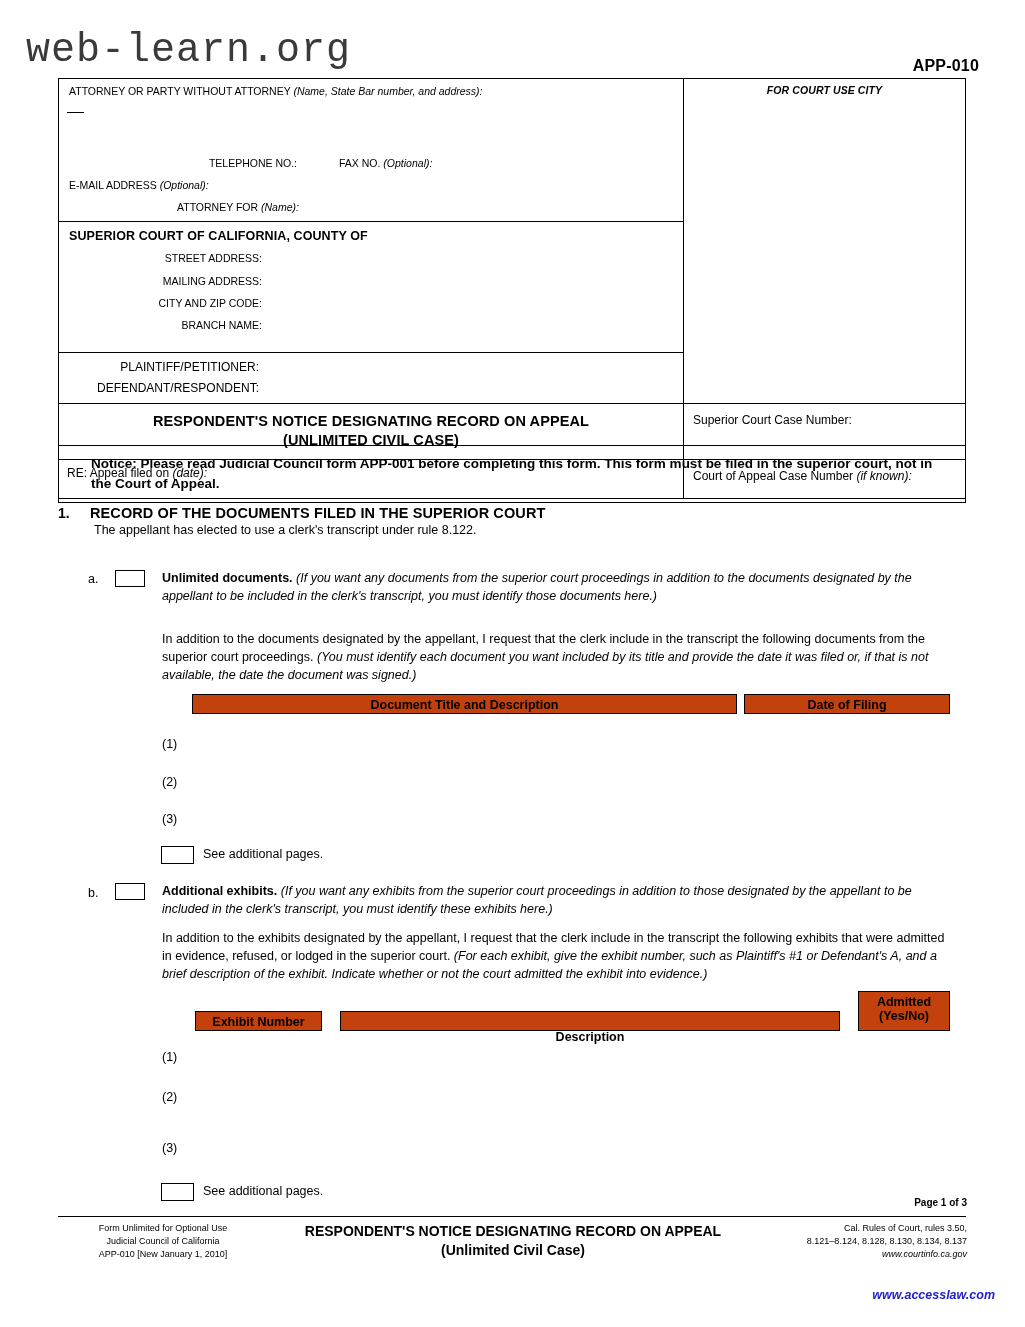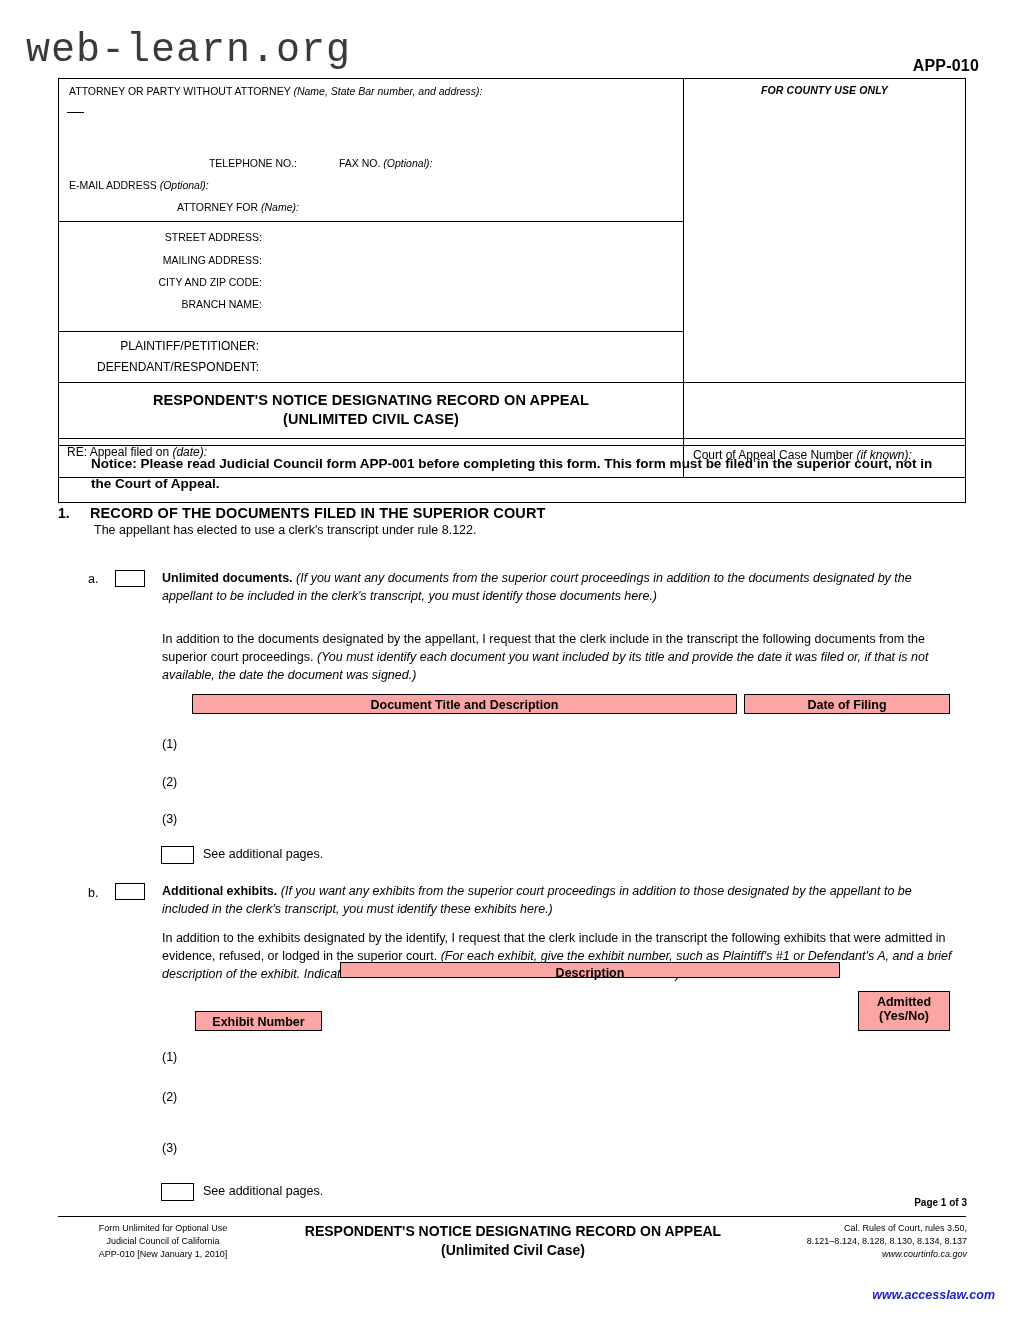--- a/index.html
+++ b/index.html
@@ -84,21 +84,21 @@
   .letter{position:absolute;font-size:12.5px;}
   .cbox{
     position:absolute;width:30px;height:17px;
     border:1.4px solid #000;box-sizing:border-box;background:#fff;
   }
   .cbox.sm{width:33px;height:18px;}
 
   .colhdr{
     position:absolute;border:1.8px solid #000;box-sizing:border-box;
     font-size:12.5px;font-weight:bold;text-align:center;
-    line-height:1.12;background:#fca5a5;
+    line-height:1.12;background:#c2410c;
   }
   .item{position:absolute;font-size:12.5px;}
 
   
   .pageno{
     position:absolute;right:58px;top:1197px;font-size:10px;font-weight:bold;
   }
   .frule{position:absolute;left:58px;top:1216px;width:908px;border-top:1.4px solid #000;}
   .f-left{position:absolute;left:58px;top:1222px;font-size:9px;line-height:1.45;text-align:center;width:210px;}
   .f-mid{position:absolute;left:258px;top:1222px;width:510px;text-align:center;font-size:14px;font-weight:bold;line-height:1.35;}
@@ -143,46 +143,50 @@
         </div>
 
         <div class="lbl r-lbl" style="padding-left:118px;margin-bottom:7px;">
           <span>ATTORNEY FOR</span>
           <i>(Name):</i>
         </div>
 
         <div class="sep"></div>
 
         <div>
+          <div class="court-title">SUPERIOR COURT OF CALIFORNIA, COUNTY OF</div>
           <div class="lbl addr-line"><span>STREET ADDRESS:</span></div>
           <div class="lbl addr-line"><span>MAILING ADDRESS:</span></div>
           <div class="lbl addr-line"><span>CITY AND ZIP CODE:</span></div>
           <div class="lbl addr-line" style="margin-bottom:20px;"><span>BRANCH NAME:</span></div>
         </div>
 
         <div class="sep"></div>
 
         <div>
           <div class="party-line"><span>PLAINTIFF/PETITIONER:</span></div>
           <div class="party-line" style="margin-bottom:8px;"><span>DEFENDANT/RESPONDENT:</span></div>
         </div>
       </div>
 
       <div class="cap-right">
-        <div class="fcuo">FOR COUNTY USE ONLY</div>
+        <div class="fcuo">FOR COURT USE CITY</div>
       </div>
     </div>
 
     <div class="cap-row sep">
       <div class="cap-left">
         <div class="title-cell">
           <div>RESPONDENT'S NOTICE DESIGNATING RECORD ON APPEAL</div>
           <div>(UNLIMITED CIVIL CASE)</div>
         </div>
       </div>
+      <div class="cap-right case-cell">
+        <span>Superior Court Case Number:</span>
+      </div>
     </div>
 
     <div class="cap-row sep">
       <div class="cap-left re-cell">
         <span>RE: Appeal filed on</span>
         <i>(date):</i>
       </div>
       <div class="cap-right case-cell">
         <span>Court of Appeal Case Number</span>
         <i>(if known):</i>
@@ -217,26 +221,26 @@
   <div class="cbox sm" style="left:161px;top:846px;"></div>
   <div class="item" style="left:203px;top:847px;">See additional pages.</div>
 
   <div class="letter" style="left:88px;top:886px;">b.</div>
   <div class="cbox" style="left:115px;top:883px;"></div>
   <div class="body-t" style="left:162px;top:883px;width:790px;">
     <b>Additional exhibits.</b>
     <i>(If you want any exhibits from the superior court proceedings in addition to those designated by the appellant to be included in the clerk's transcript, you must identify these exhibits here.)</i>
   </div>
   <div class="body-t" style="left:162px;top:930px;width:790px;">
-    <span>In addition to the exhibits designated by the identify, I request that the clerk include in the transcript the following exhibits that were admitted in evidence, refused, or lodged in the superior court.</span>
+    <span>In addition to the exhibits designated by the appellant, I request that the clerk include in the transcript the following exhibits that were admitted in evidence, refused, or lodged in the superior court.</span>
     <i>(For each exhibit, give the exhibit number, such as Plaintiff's #1 or Defendant's A, and a brief description of the exhibit. Indicate whether or not the court admitted the exhibit into evidence.)</i>
   </div>
 
   <div class="colhdr" style="left:195px;top:1011px;width:127px;height:20px;padding-top:3px;">Exhibit Number</div>
-  <div class="colhdr" style="left:340px;top:962px;width:500px;height:16px;padding-top:3px;">Description</div>
+  <div class="colhdr" style="left:340px;top:1011px;width:500px;height:16px;padding-top:18px;">Description</div>
   <div class="colhdr" style="left:858px;top:991px;width:92px;height:40px;padding-top:3px;">
     <div>Admitted</div>
     <div>(Yes/No)</div>
   </div>
 
   <div class="item" style="left:162px;top:1050px;">(1)</div>
   <div class="item" style="left:162px;top:1090px;">(2)</div>
   <div class="item" style="left:162px;top:1141px;">(3)</div>
 
   <div class="cbox sm" style="left:161px;top:1183px;"></div>

